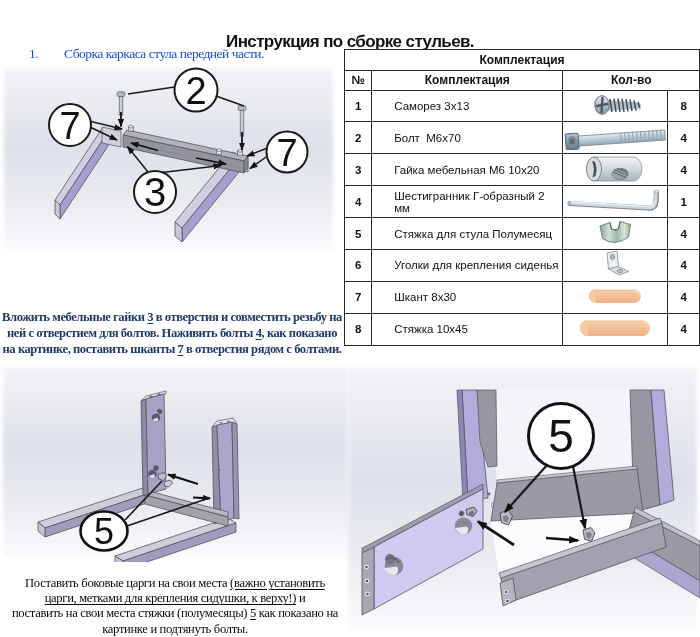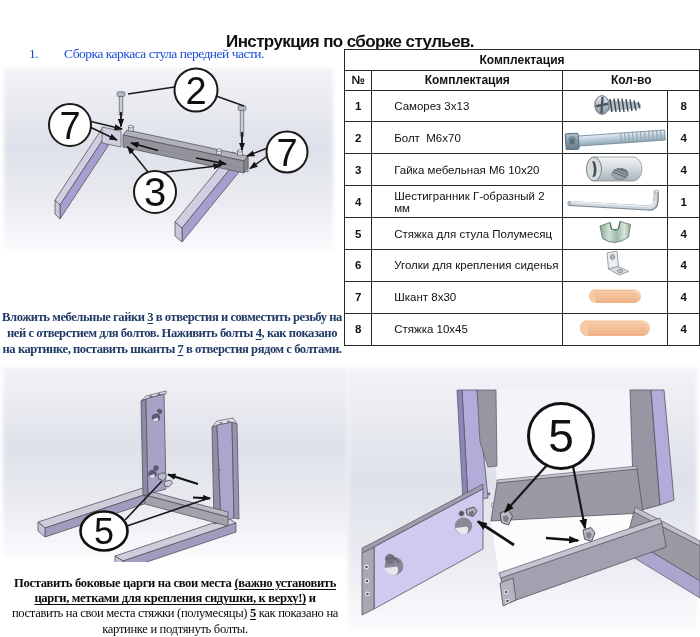--- a/index.html
+++ b/index.html
@@ -5,21 +5,21 @@
 body{width:700px;height:637px;background:#fff;position:relative;overflow:hidden;
   font-family:"Liberation Sans",sans-serif;}
 .abs{position:absolute;}
 #title{left:0;top:4px;width:700px;text-align:center;font-weight:bold;font-size:17px;color:#111;letter-spacing:-0.62px;margin-top:28px;}
 #h1{left:29px;top:46px;font-family:"Liberation Serif",serif;font-size:13.5px;color:#1d4ed8;letter-spacing:-0.5px;}
 #h1 .num{display:inline-block;width:35px;}
 #bluetxt{left:0px;top:261px;width:344px;text-align:center;font-family:"Liberation Serif",serif;
   font-weight:bold;font-size:12.6px;line-height:16px;color:#1f3a66;letter-spacing:-0.46px;margin-top:48px;}
 #btxt{left:0px;top:576px;width:350px;text-align:center;font-family:"Liberation Serif",serif;
   font-size:12.6px;line-height:15.2px;color:#0b0b0b;letter-spacing:-0.34px;}
-#btxt b{font-weight:bold;}
+#btxt b{font-weight:normal;}
 u{text-underline-offset:2px;}
 
 #tbl{left:344px;top:49px;border-collapse:collapse;table-layout:fixed;border:1.5px solid #242424;}
 #tbl td{border:1.2px solid #272727;padding:0;vertical-align:middle;font-size:11.5px;color:#111;}
 #tbl .c0{width:27px;text-align:center;font-weight:bold;}
 #tbl .c1{width:174px;padding-left:22px;}
 #tbl .c2{width:104px;text-align:center;}
 #tbl .c3{width:32px;text-align:center;font-weight:bold;}
 #tbl .hdr{text-align:center;font-weight:bold;font-size:12px;padding-left:0;}
 </style></head>

